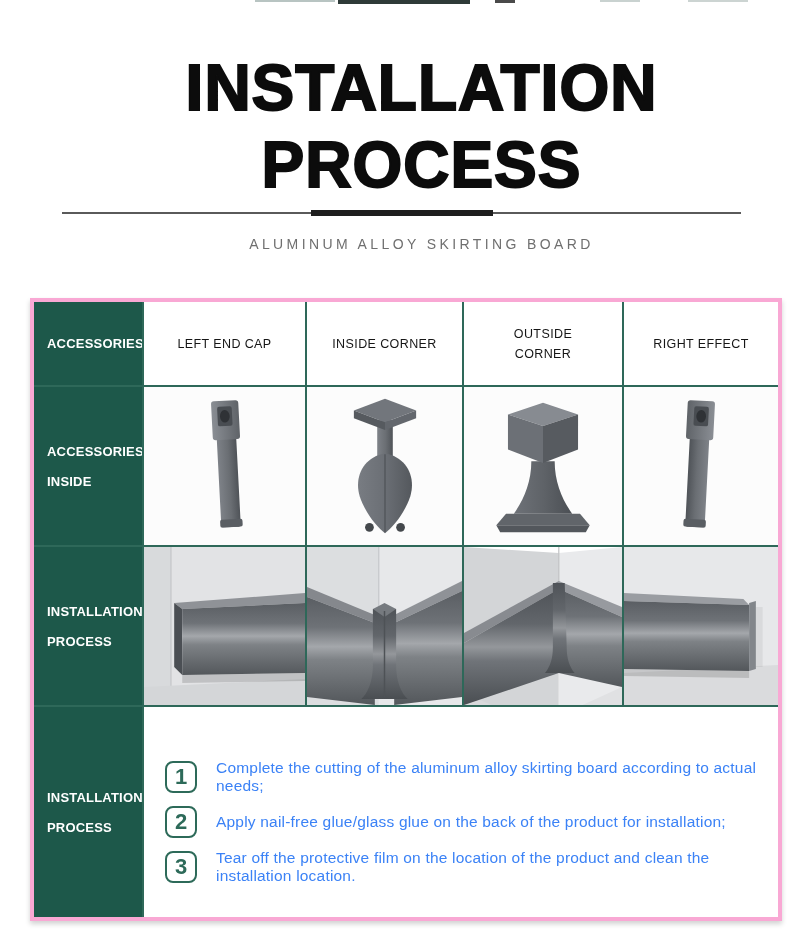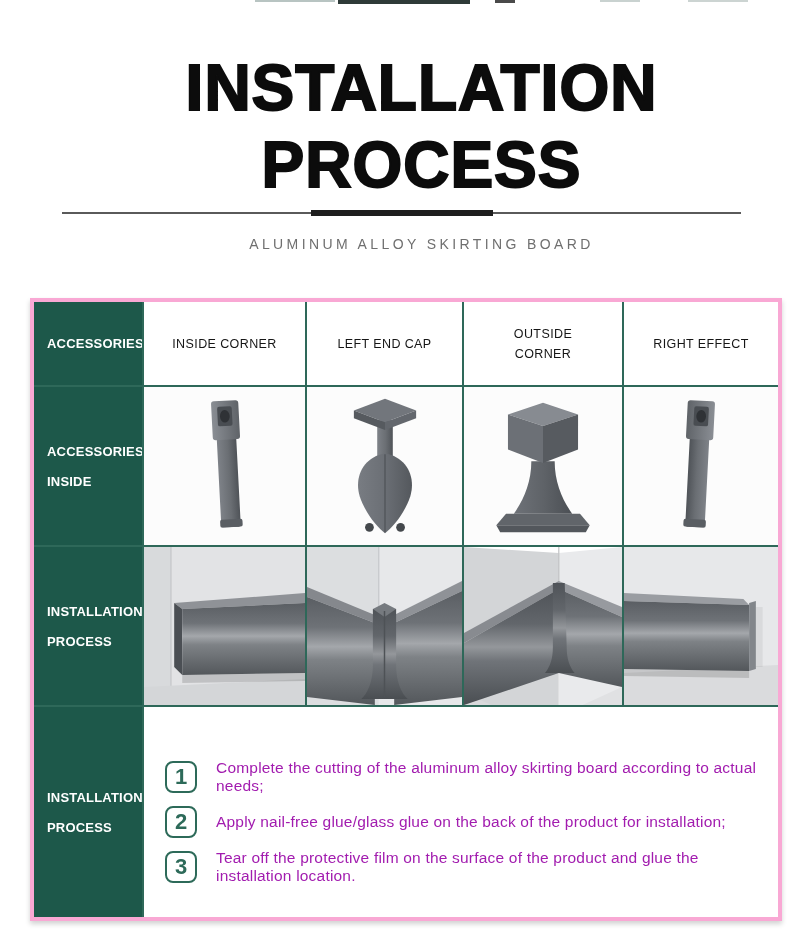--- a/index.html
+++ b/index.html
@@ -40,21 +40,21 @@
   .cell-product{background:#fcfcfc;display:flex;align-items:center;justify-content:center;}
   .cell-photo svg{display:block;width:100%;height:100%;}
 
   
   .cell-steps{grid-column:2 / -1;background:#ffffff;padding:52px 0 0 21px;
               display:flex;flex-direction:column;gap:11px;}
   .step{display:flex;align-items:center;gap:19px;}
   .step-badge{flex:0 0 auto;width:28px;height:28px;border:2.5px solid #2d6a59;border-radius:8px;
               display:flex;align-items:center;justify-content:center;
               color:#2d6a59;font-size:22px;font-weight:600;background:#ffffff;}
-  .step-text{font-size:15.5px;color:#a21caf;letter-spacing:.2px;}
+  .step-text{font-size:15.5px;color:#3b82f6;letter-spacing:.2px;}
 </style>
 </head>
 <body>
 
 <div class="page">
 
   <div class="artifact" style="left:255px;width:80px;height:2px;background:#b8c4c2;"></div>
   <div class="artifact" style="left:338px;width:132px;height:4px;background:#2e3a38;"></div>
   <div class="artifact" style="left:495px;width:20px;height:3px;background:#4a4a4a;"></div>
   <div class="artifact" style="left:600px;width:40px;height:2px;background:#c9d2d0;"></div>
@@ -70,24 +70,24 @@
   </div>
 
   <div class="subtitle">ALUMINUM ALLOY SKIRTING BOARD</div>
 
   <div class="grid">
 
     <div class="cell cell-green" style="gap:0;">
       <span class="glabel">ACCESSORIES</span>
     </div>
     <div class="cell cell-head">
+      <span class="hlabel">LEFT END CAP</span>
+    </div>
+    <div class="cell cell-head">
       <span class="hlabel">INSIDE CORNER</span>
-    </div>
-    <div class="cell cell-head">
-      <span class="hlabel">LEFT END CAP</span>
     </div>
     <div class="cell cell-head">
       <span class="hlabel narrow">OUTSIDE CORNER</span>
     </div>
     <div class="cell cell-head">
       <span class="hlabel">RIGHT EFFECT</span>
     </div>
 
     <div class="cell cell-green">
       <span class="glabel">ACCESSORIES</span>
@@ -254,18 +254,18 @@
       <div class="step">
         <span class="step-badge">1</span>
         <span class="step-text">Complete the cutting of the aluminum alloy skirting board according to actual needs;</span>
       </div>
       <div class="step">
         <span class="step-badge">2</span>
         <span class="step-text">Apply nail-free glue/glass glue on the back of the product for installation;</span>
       </div>
       <div class="step">
         <span class="step-badge">3</span>
-        <span class="step-text">Tear off the protective film on the surface of the product and glue the installation location.</span>
+        <span class="step-text">Tear off the protective film on the location of the product and clean the installation location.</span>
       </div>
     </div>
 
   </div>
 </div>
 
 </body></html>

